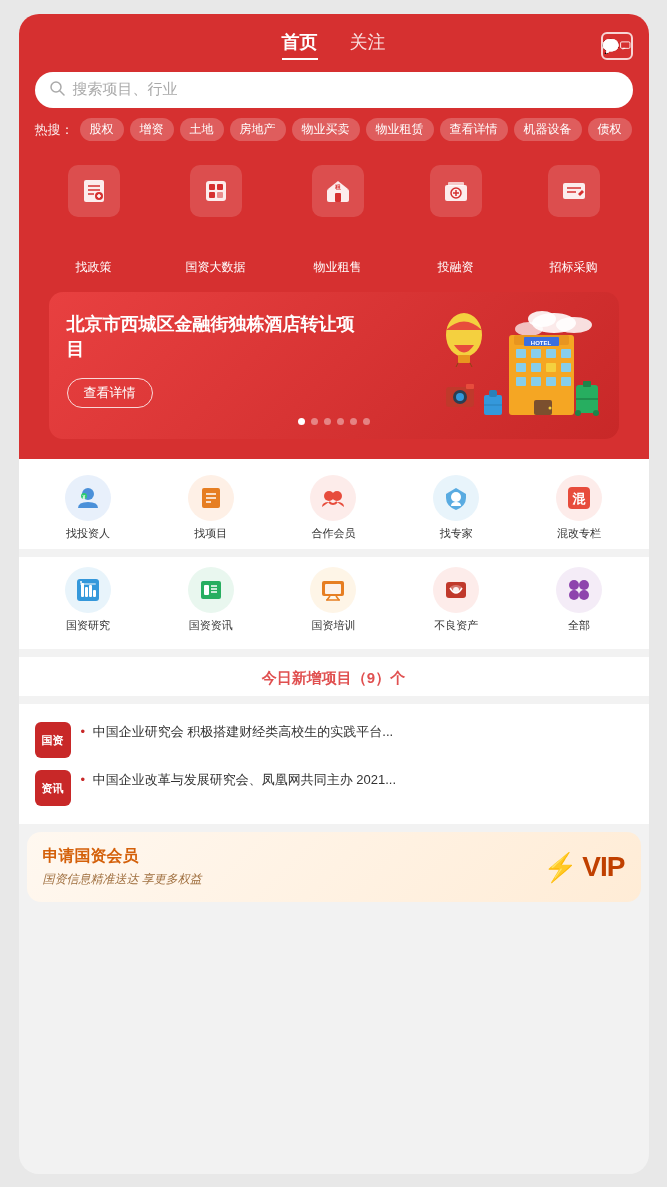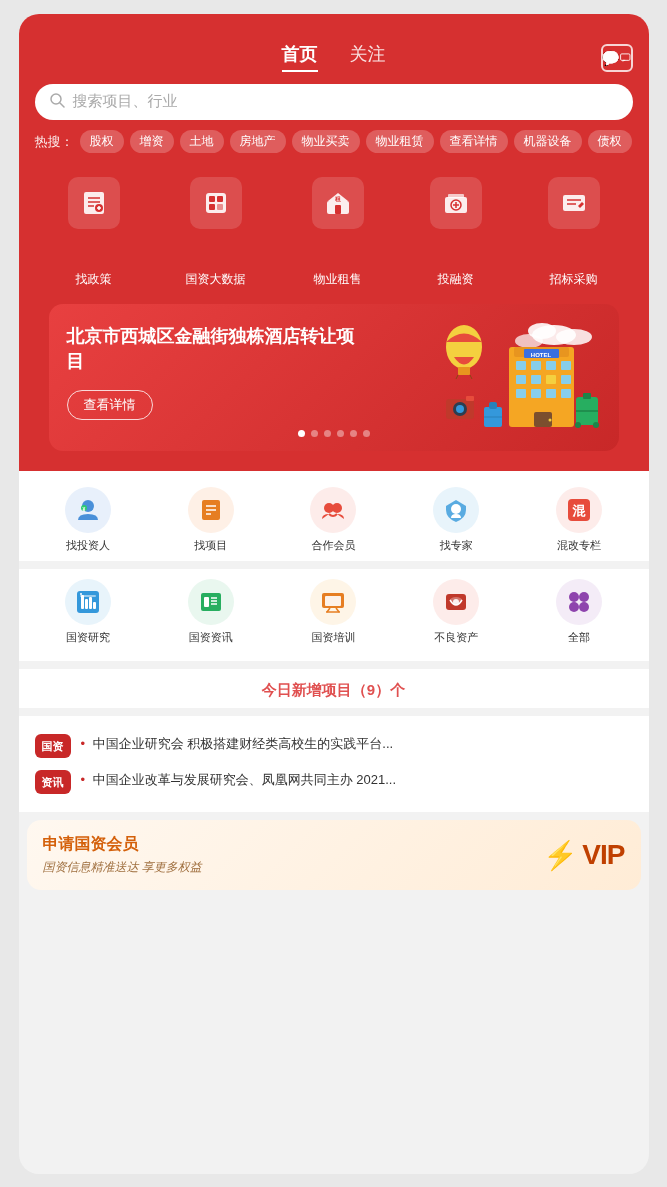--- a/index.html
+++ b/index.html
@@ -17,21 +17,21 @@
       width: 630px;
       min-height: 1160px;
       background: #f2f2f2;
       border-radius: 20px;
       overflow: hidden;
       margin: 14px;
     }
     
     .header {
       background: #d63030;
-      padding: 28px 16px 0 16px;
+      padding: 16px 16px 0 16px;
     }
     .header-nav {
       display: flex;
       justify-content: center;
       align-items: center;
       position: relative;
       margin-bottom: 12px;
     }
     .nav-tabs {
       display: flex;
@@ -253,21 +253,21 @@
       margin-bottom: 8px;
     }
     .news-item {
       display: flex;
       align-items: flex-start;
       gap: 10px;
       padding: 6px 0;
     }
     .news-tag {
       min-width: 36px;
-      height: 24px;
+      height: 36px;
       border-radius: 6px;
       display: flex;
       align-items: center;
       justify-content: center;
       flex-direction: column;
       font-size: 11px;
       font-weight: 700;
       line-height: 1.1;
     }
     .news-tag-guozi {

